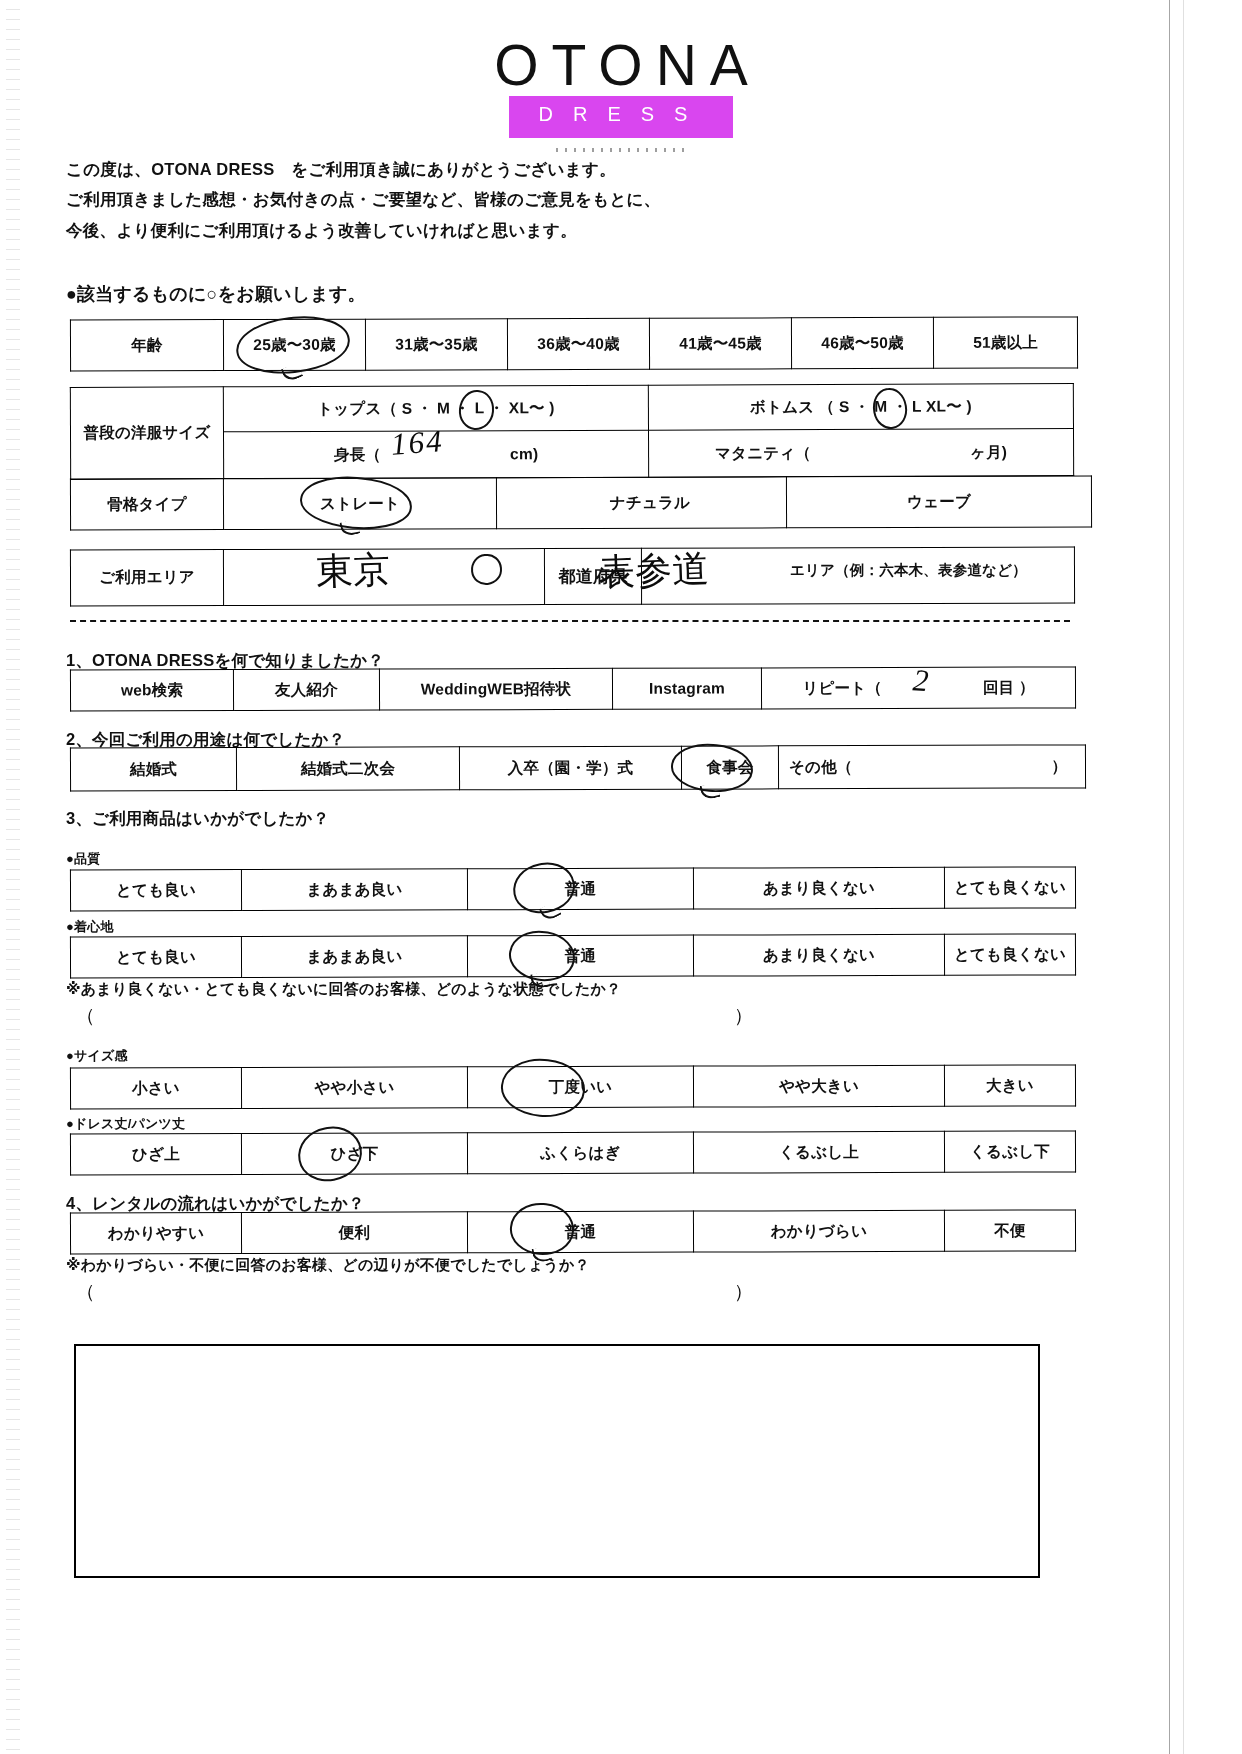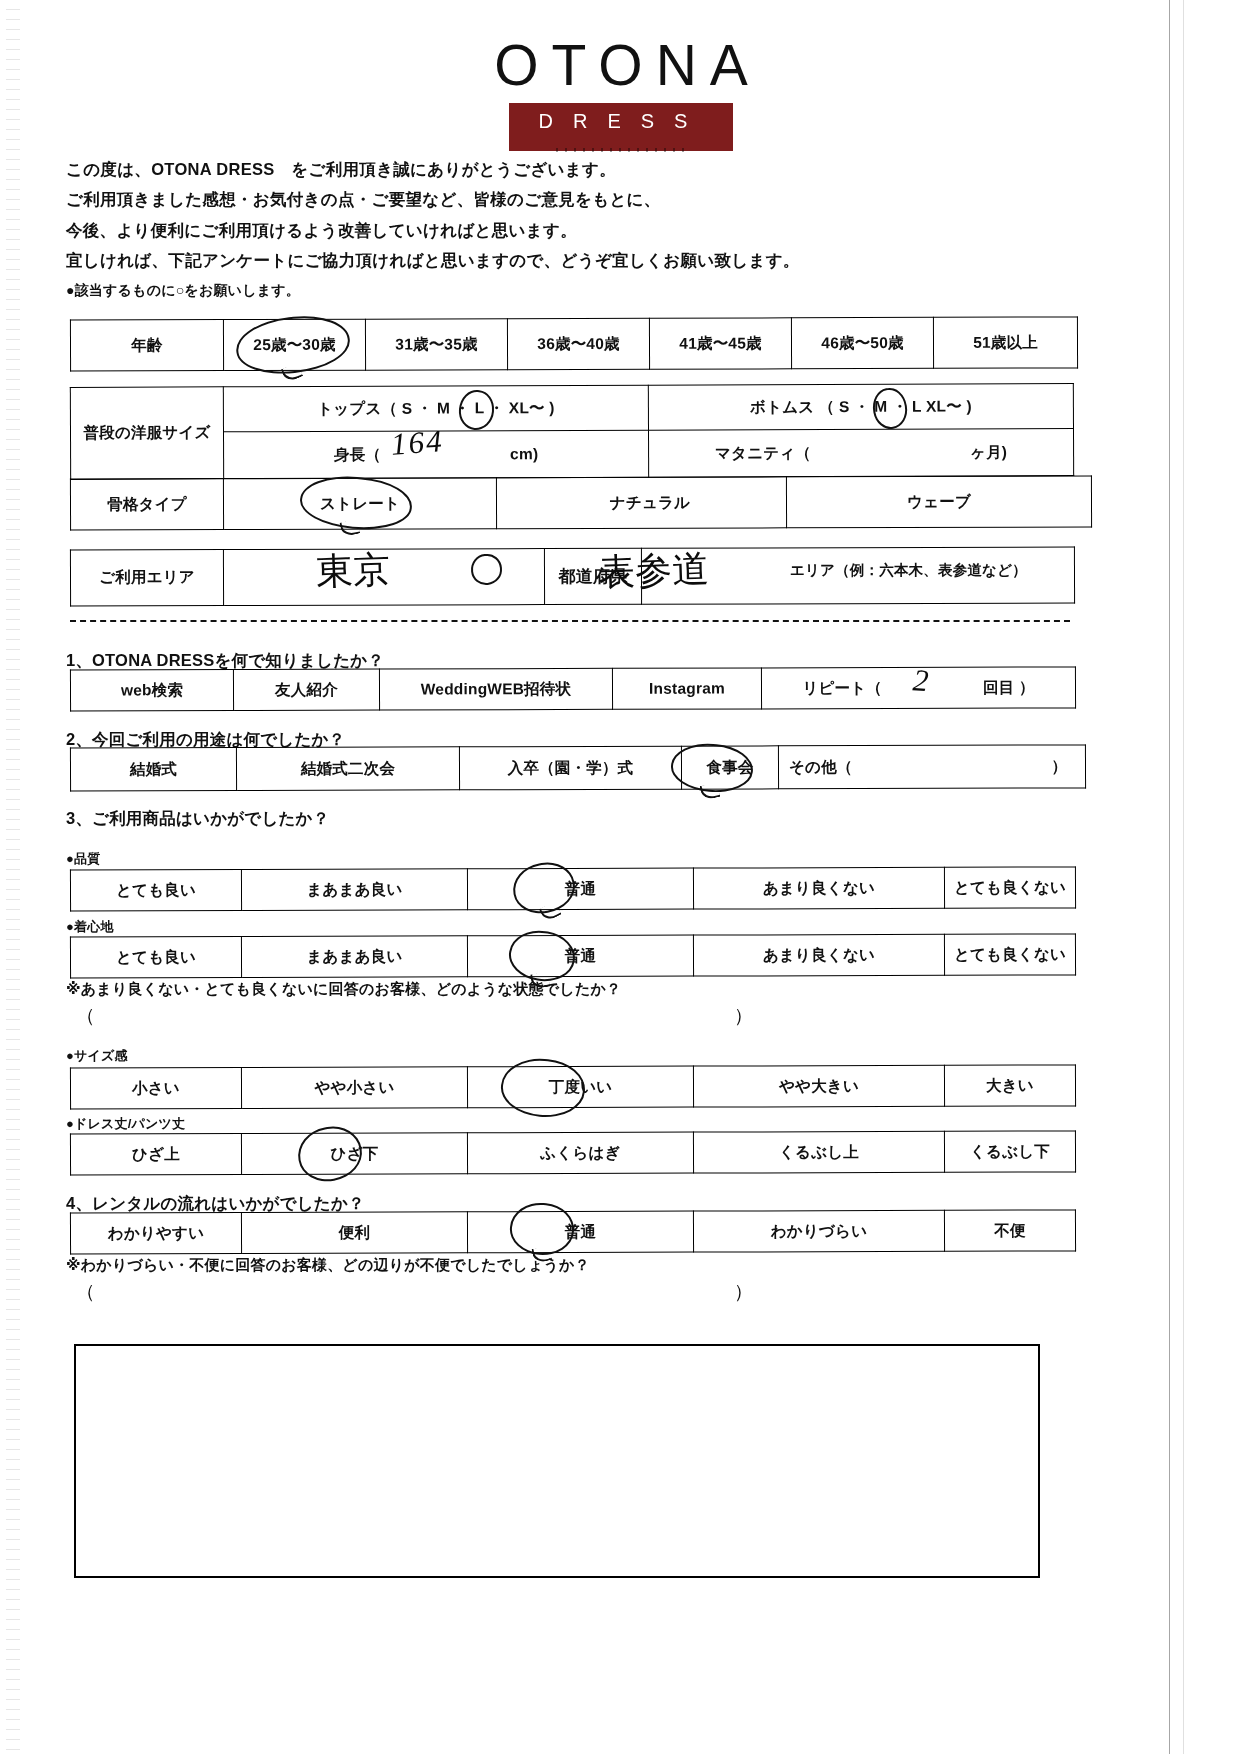--- a/index.html
+++ b/index.html
@@ -38,42 +38,42 @@
 
   
   .logo-wrap{position:absolute;left:0;top:36px;width:1242px;text-align:center;}
   .logo-otona{
     font-size:57px;letter-spacing:13px;font-weight:400;
     color:#111;line-height:1.05;
     font-family:"Liberation Sans","DejaVu Sans",sans-serif;
     padding-left:13px;
   }
   .logo-dress{
-    display:inline-block;margin-top:7px;
-    background:#7f1d1d;color:#fff;
-    padding:7px 26px 18px 30px;
+    display:inline-block;
+    background:#d946ef;color:#fff;
+    padding:7px 26px 12px 30px;
     font-size:20px;letter-spacing:20px;
     font-family:"Liberation Sans","DejaVu Sans",sans-serif;
   }
   .logo-ghost{
     position:absolute;left:50%;transform:translateX(-50%);
     top:148px;width:130px;height:4px;
     background:repeating-linear-gradient(to right,
       rgba(0,0,0,.38) 0 2px, transparent 2px 9px);
   }
 
   
   .intro{position:absolute;left:66px;top:160px;width:1000px;}
   .intro p{
     margin:0 0 12px 0;font-size:16.5px;line-height:1.12;
     letter-spacing:.3px;font-weight:600;
   }
 
   .bullet-head{
-    position:absolute;font-size:14px;font-weight:700;letter-spacing:.2px;
+    position:absolute;font-size:18px;font-weight:700;letter-spacing:.2px;
   }
   .q-head{
     position:absolute;font-size:16.5px;font-weight:700;letter-spacing:.2px;
   }
   .sub-head{
     position:absolute;font-size:13px;font-weight:700;letter-spacing:.2px;
   }
   .note{
     position:absolute;font-size:15px;font-weight:600;letter-spacing:.2px;
   }
@@ -167,21 +167,20 @@
     <div class="logo-wrap">
       <div class="logo-otona">OTONA</div>
       <div class="logo-dress">DRESS</div>
     </div>
     <div class="logo-ghost"></div>
 
     <div class="intro">
       <p>この度は、OTONA DRESS　をご利用頂き誠にありがとうございます。</p>
       <p>ご利用頂きました感想・お気付きの点・ご要望など、皆様のご意見をもとに、</p>
       <p>今後、より便利にご利用頂けるよう改善していければと思います。</p>
-      <p>宜しければ、下記アンケートにご協力頂ければと思いますので、どうぞ宜しくお願い致します。</p>
     </div>
 
     <div class="bullet-head" style="left:66px;top:282px;">●該当するものに○をお願いします。</div>
 
     <table class="tbl skew1" style="left:70px;top:318px;width:1000px;">
       <tbody>
           <tr>
         <td class="lbl" style="width:152px;height:50px;">年齢</td>
         <td style="width:141px;">25歳〜30歳</td>
         <td style="width:141px;">31歳〜35歳</td>

